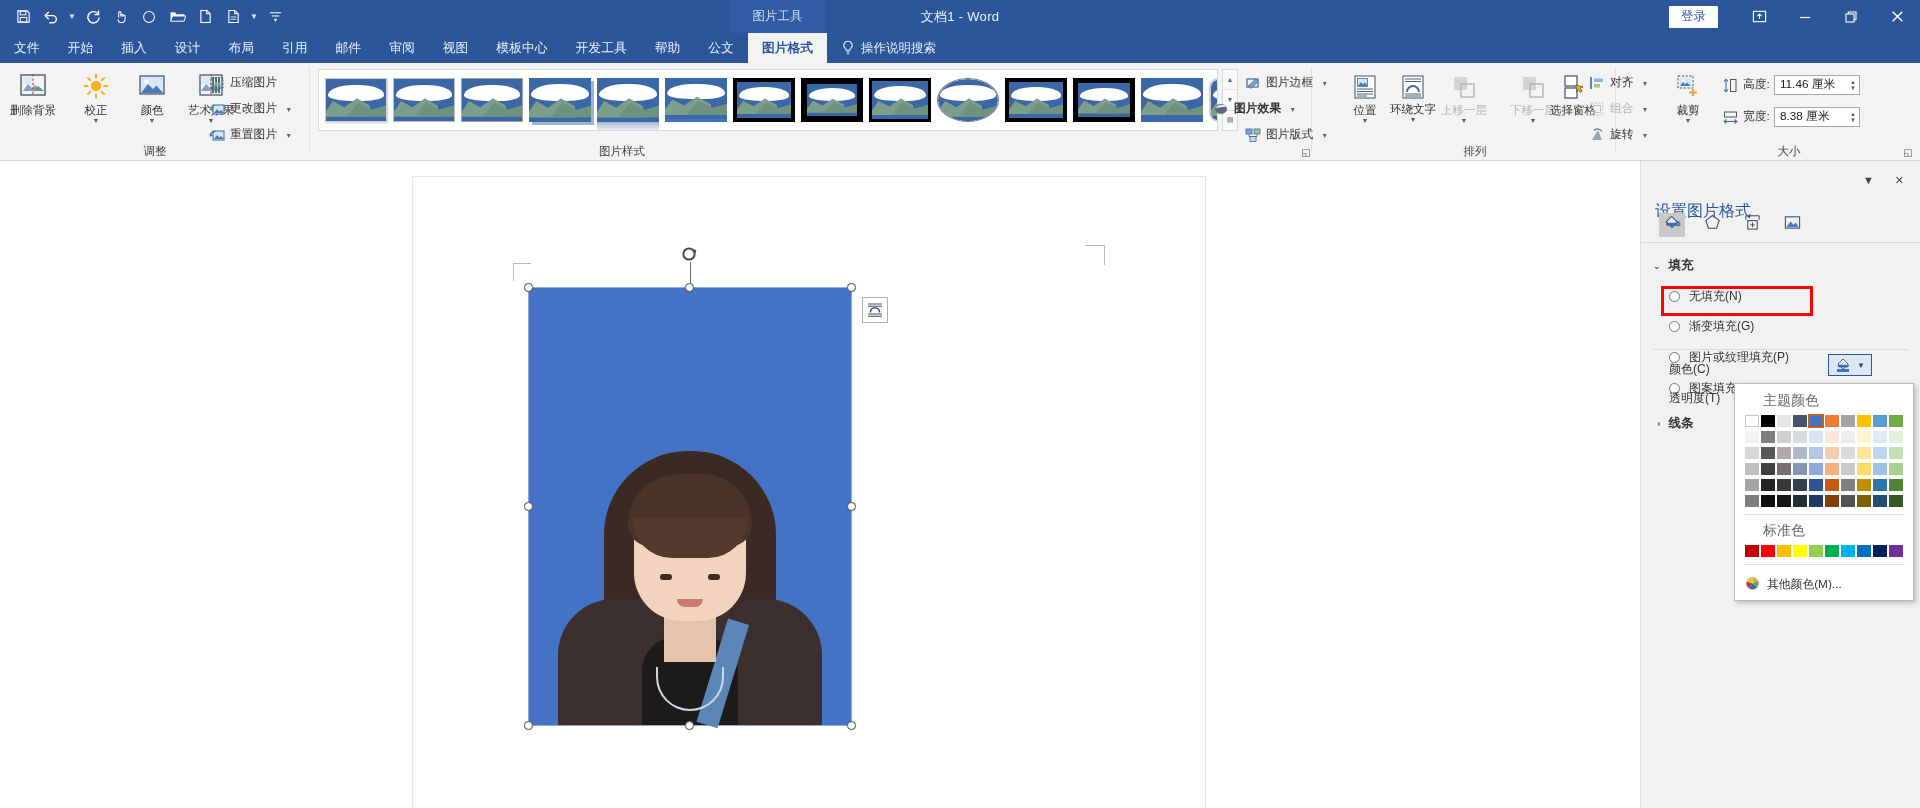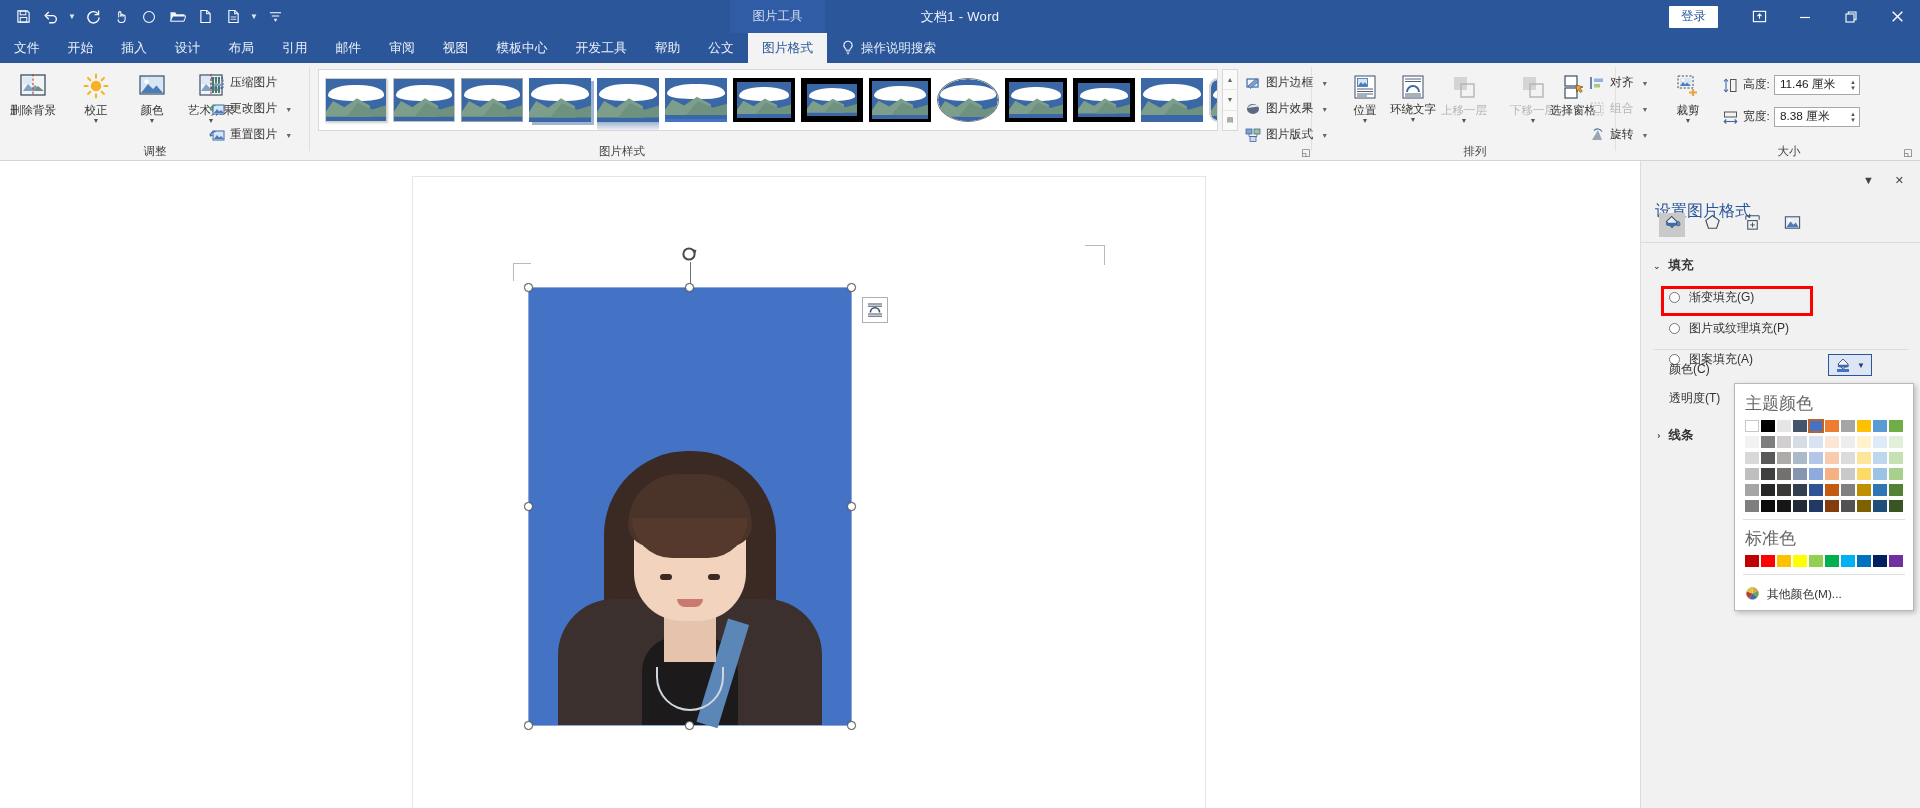--- a/index.html
+++ b/index.html
@@ -46,21 +46,21 @@
 
   
   .tabstrip {
     position:absolute; left:0; top:33px; width:1920px; height:30px;
     background:#2b579a; display:flex; align-items:stretch;
   }
   .tab {
     padding:0 14px; display:flex; align-items:center; justify-content:center;
     color:#eaf0f9; font-size:12.8px; white-space:nowrap;
   }
-  .tab.active { background:#f3f3f3; color:#2b579a; font-weight:normal; }
+  .tab.active { background:#f3f3f3; color:#2b579a; font-weight:bold; }
   .tellme { display:flex; align-items:center; gap:6px; padding-left:14px; color:#eaf0f9; font-size:12.5px; }
   .bulb { width:14px; height:16px; display:inline-block; }
 
   
   .ribbon {
     position:absolute; left:0; top:63px; width:1920px; height:98px;
     background:#f3f3f3; border-bottom:1px solid #d4d4d4;
   }
   .rgroup { position:absolute; top:0; height:98px; }
   .rgroup .glabel {
@@ -261,21 +261,21 @@
     display:flex; align-items:center; padding-left:28px; font-size:12px; color:#333;
   }
   .linesec { position:absolute; left:12px; top:488px; display:flex; align-items:center; gap:8px; font-size:12.5px; color:#333; font-weight:bold;}
 
   
   .colordd {
     position:absolute; right:8px; top:442px; width:182px;
     background:#fff; border:1px solid #b9b9b9; box-shadow:2px 2px 5px rgba(0,0,0,.22);
     padding:6px 0 4px 0; z-index:40;
   }
-  .dd-label { font-size:17px; color:#666; padding:2px 0 5px 10px;font-family:Liberation Mono, monospace; }
+  .dd-label { font-size:14px; color:#666; padding:2px 0 5px 28px;font-family:Liberation Mono, monospace; }
   .swgrid { padding:0 10px; display:grid; grid-template-columns:repeat(10,1fr); gap:2px; }
   .sw { width:100%; height:12px; }
   .sw.sel { outline:2px solid #c0612a; outline-offset:-1px; position:relative; z-index:2;}
   .sw.white { border:1px solid #c6c6c6; }
   .swgrid.variants { margin-top:4px; gap:2px 2px; }
   .dd-sep { height:1px; background:#e0e0e0; margin:7px 8px 5px 8px; }
   .moreitem { display:flex; align-items:center; gap:7px; padding:6px 0 2px 10px; font-size:11.8px; color:#333; }
 </style>
 </head>
 <body>
@@ -646,21 +646,21 @@
     <div class="smbtn" style="left:1244px; top:8px;">
       <span class="ic">
         <svg width="16" height="16" viewBox="0 0 16 16">
             <rect x="2" y="4" width="11" height="8" fill="none" stroke="#3d6aa8" stroke-width="1.2"></rect>
             <path d="M3 11l8-7 2.5 2.5-8 7z" fill="#7fa0c8" stroke="#3d6aa8" stroke-width=".8"></path>
           </svg>
       </span>
       <span>图片边框</span>
       <span class="cr">▼</span>
     </div>
-    <div class="smbtn" style="left:1244px; top:34px;">
+    <div class="smbtn" style="left:1212px; top:34px;font-weight:bold;">
       <span class="ic">
         <svg width="16" height="16" viewBox="0 0 16 16">
             <ellipse cx="8" cy="8" rx="6" ry="5" fill="#5a6b80"></ellipse>
             <path d="M2.2 7c2-3 8-4.5 11.6-1.6" fill="#e6ebf2"></path>
           </svg>
       </span>
       <span>图片效果</span>
       <span class="cr">▼</span>
     </div>
     <div class="smbtn" style="left:1244px; top:60px;">
@@ -928,20 +928,24 @@
             </svg>
         </span>
       </div>
     </div>
 
     <div class="sec-head">
       <span class="chev">⌄</span>
       <span>填充</span>
     </div>
 
+    <div class="radiorow" style="padding-top:8px;">
+      <span class="radio"></span>
+      <span>无填充(N)</span>
+    </div>
     <div class="radiorow" style="padding-top:9px;">
       <span class="radio"></span>
       <span>渐变填充(G)</span>
     </div>
     <div class="radiorow" style="padding-top:10px;">
       <span class="radio"></span>
       <span>图片或纹理填充(P)</span>
     </div>
     <div class="radiorow" style="padding-top:10px;">
       <span class="radio"></span>
@@ -963,21 +967,21 @@
             <rect x="2" y="12" width="12" height="3" fill="#4472C4"></rect>
           </svg>
       </span>
       <span style="font-size:8px;color:#1f3d6e;">▼</span>
     </div>
 
     <div class="transrow" style="top:224px;">
       <span>透明度(T)</span>
     </div>
 
-    <div class="linesec" style="top:266px;">
+    <div class="linesec" style="top:254px;">
       <span class="chev" style="transform:rotate(-90deg);display:inline-block;">⌄</span>
       <span>线条</span>
     </div>
 
     <div class="colordd" style="top:222px; right:6px; width:180px;">
       <div class="dd-label">主题颜色</div>
       <div class="swgrid">
         <div class="sw white" style="background:#FFFFFF"></div>
         <div class="sw" style="background:#000000"></div>
         <div class="sw" style="background:#E7E6E6"></div>

